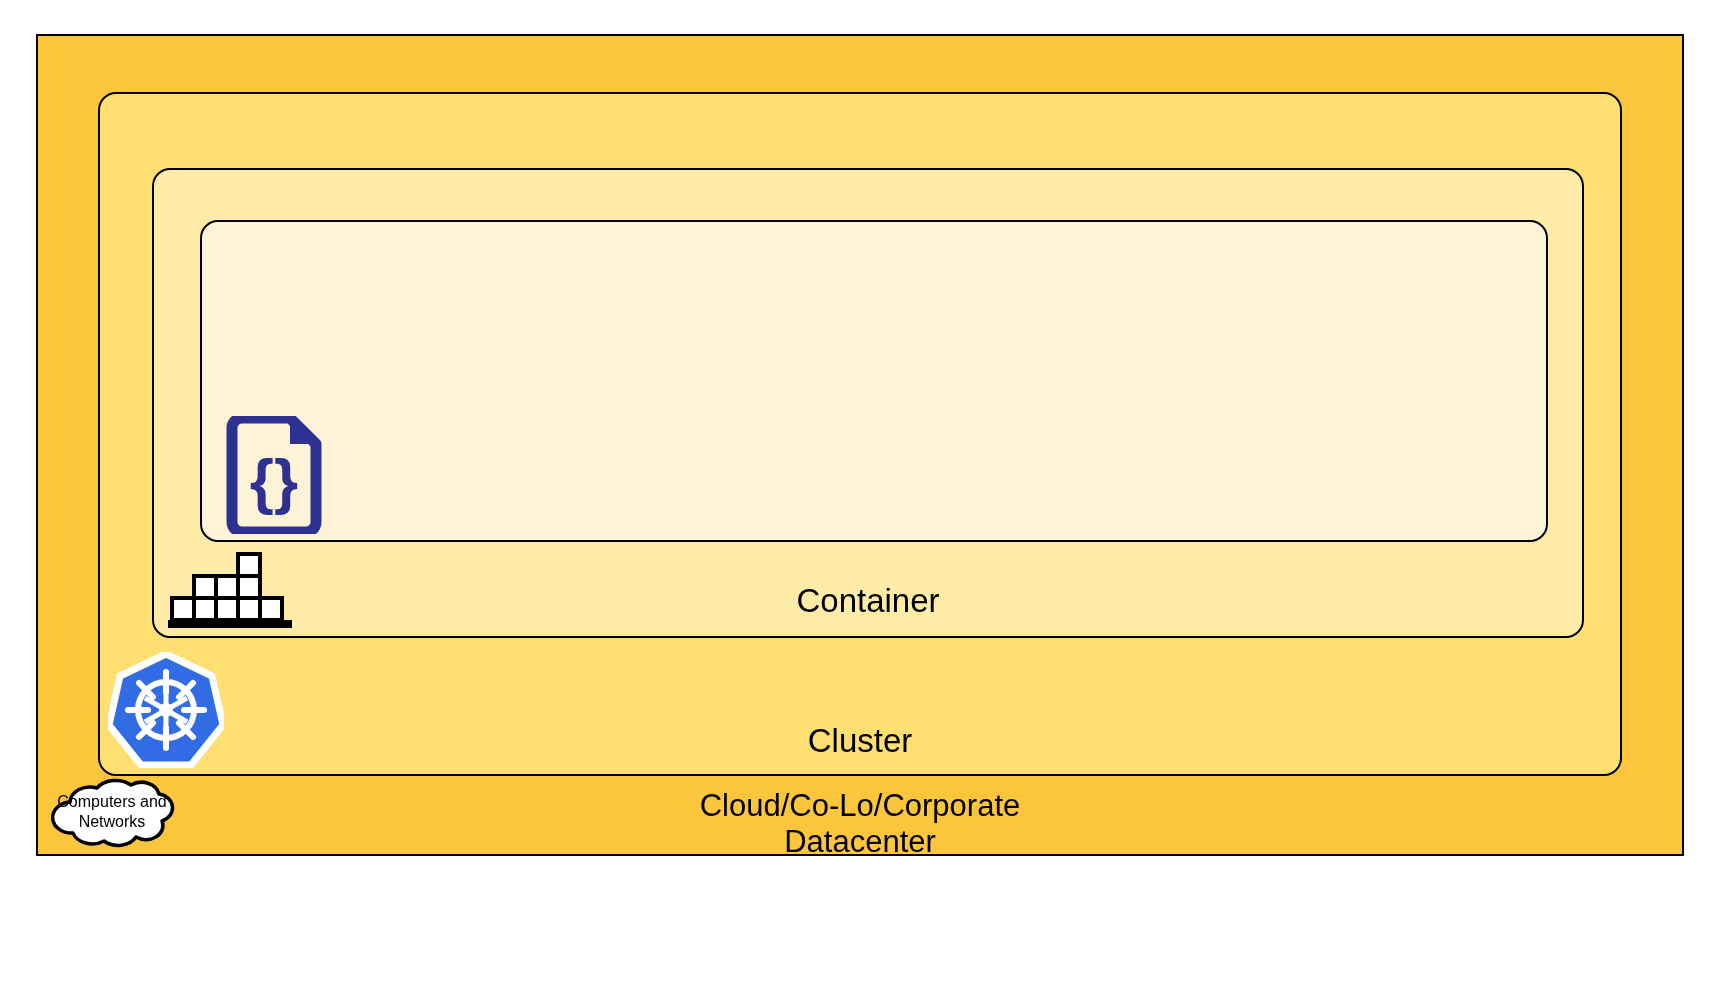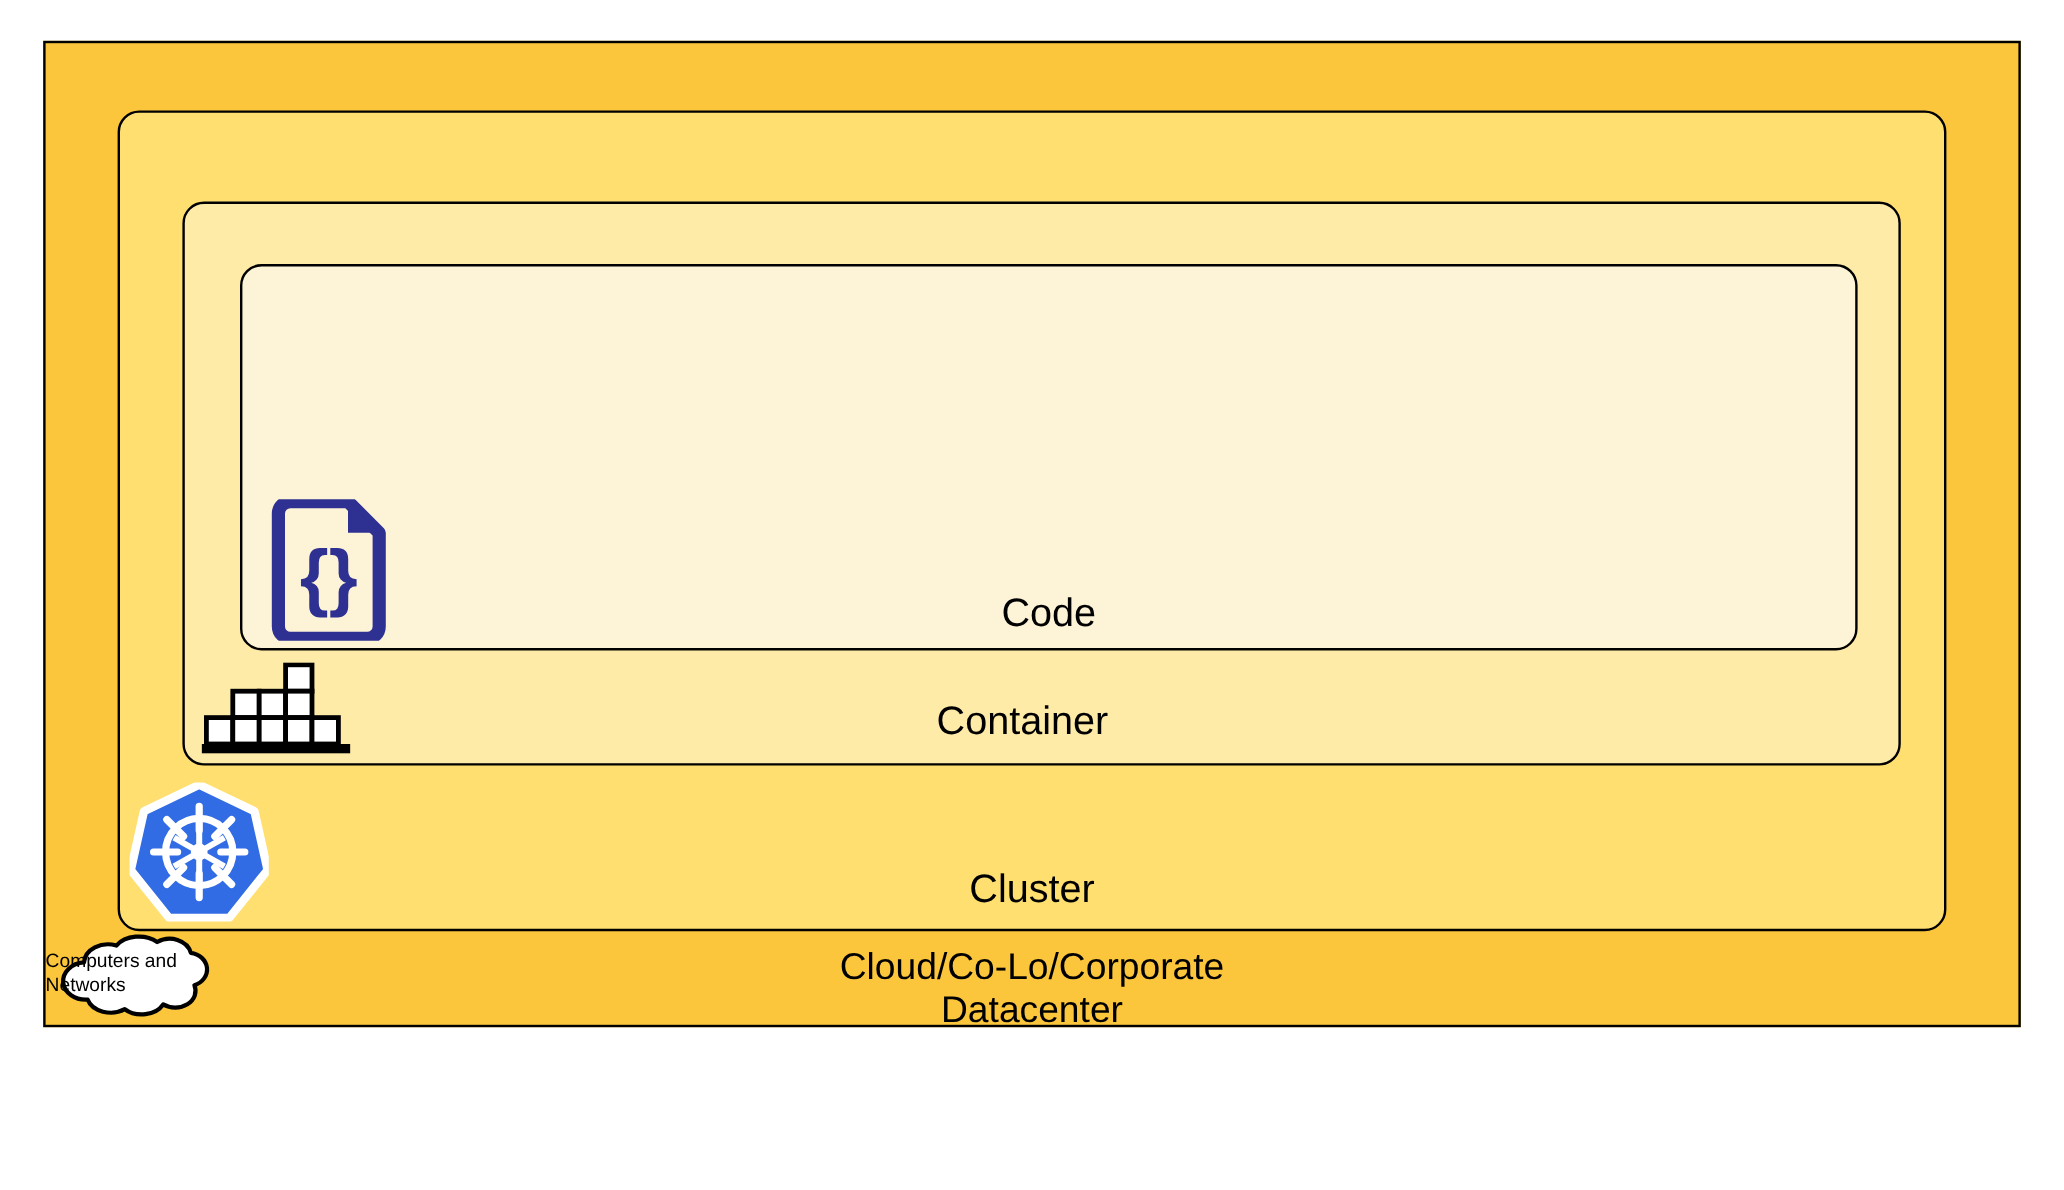--- a/index.html
+++ b/index.html
@@ -82,21 +82,21 @@
     white-space: pre-line;
     user-select: none;
   }
   .label-code {
     left: 200px;
     top: 492px;
     width: 1348px;
     font-size: 33px;
   }
   .label-container {
-    left: 136px;
+    left: 152px;
     top: 582px;
     width: 1432px;
     font-size: 33px;
   }
   .label-cluster {
     left: 98px;
     top: 722px;
     width: 1524px;
     font-size: 33px;
   }
@@ -140,21 +140,21 @@
     left: 38px;
     top: 772px;
     width: 148px;
     height: 92px;
   }
   .cloud-text {
     position: absolute;
     left: 38px;
     top: 792px;
     width: 148px;
-    text-align: left;
+    text-align: center;
     font-size: 16px;
     line-height: 1.25;
     color: #000000;
     white-space: pre-line;
     user-select: none;
   }
 </style>
 </head>
 <body>
 
@@ -231,21 +231,20 @@
                a17 14 0 0 1 -26 16
                a20 15 0 0 1 -32 4
                a20 15 0 0 1 -31 -8
                a17 14 0 0 1 -3 -31
                z" fill="#ffffff" stroke="#000000" stroke-width="3.5" stroke-linejoin="round"></path>
     </svg>
   </div>
   <div class="cloud-text">Computers and
 Networks</div>
 
-  <div class="layer-label label-code">Code</div>
 
   <div class="layer-label label-container">Container</div>
 
   <div class="layer-label label-datacenter">Cloud/Co-Lo/Corporate
 Datacenter</div>
 
   <div class="layer-label label-cluster">Cluster</div>
 
 </div>
 

